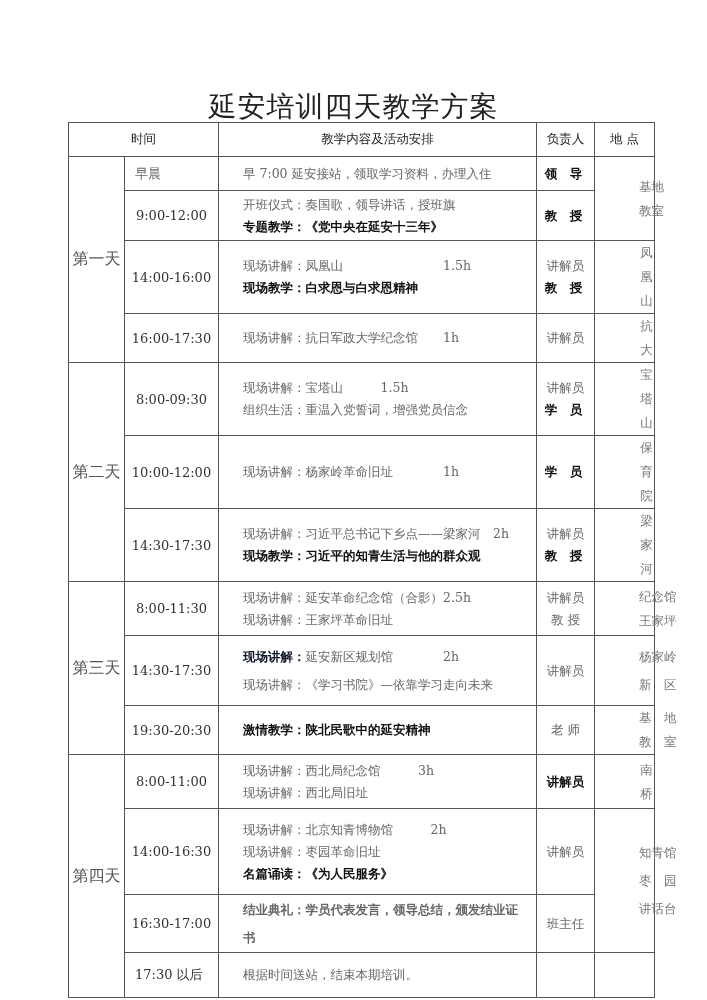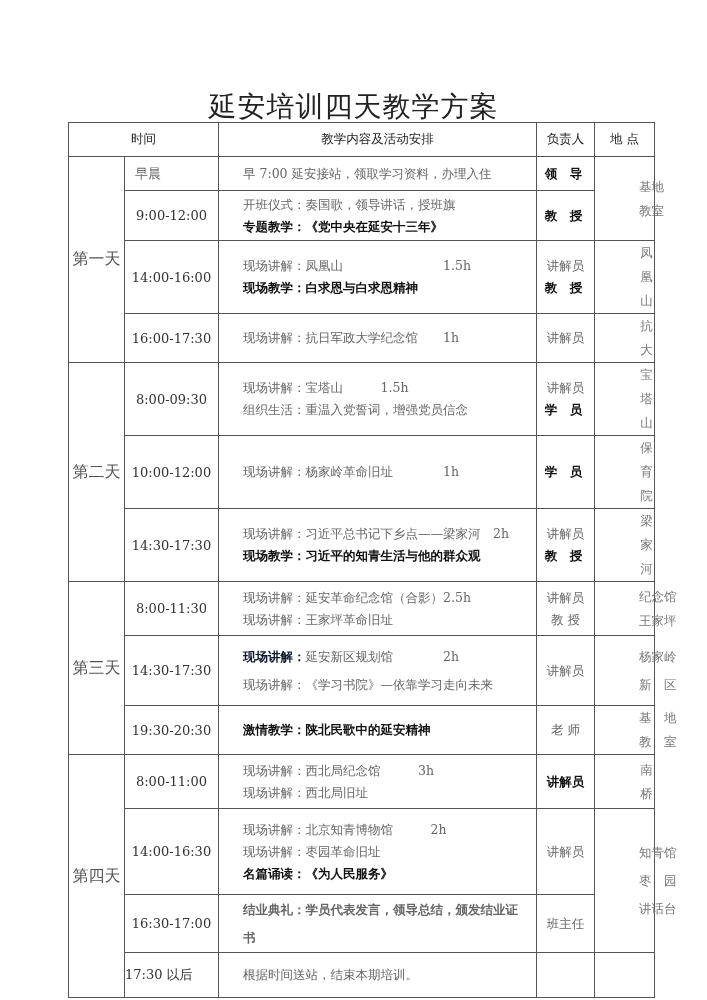--- a/index.html
+++ b/index.html
@@ -183,19 +183,19 @@
           <span class="line">枣　园</span>
           <span class="line">讲话台</span>
         </td>
   </tr>
   <tr style="height:58px">
     <td class="c-time">16:30-17:00</td>
     <td class="c-content wrap" style="line-height:28px;padding-right:6px">结业典礼：学员代表发言，领导总结，颁发结业证书</td>
     <td class="c-resp">班主任</td>
   </tr>
   <tr style="height:45px">
-    <td class="c-time" style="text-align:left;">17:30 以后</td>
+    <td class="c-time" style="text-align:left;padding-left:10px">17:30 以后</td>
     <td class="c-content">根据时间送站，结束本期培训。</td>
     <td class="c-resp"></td>
     <td class="c-loc"></td>
   </tr>
 </tbody>
   </table>
 
 </body></html>

